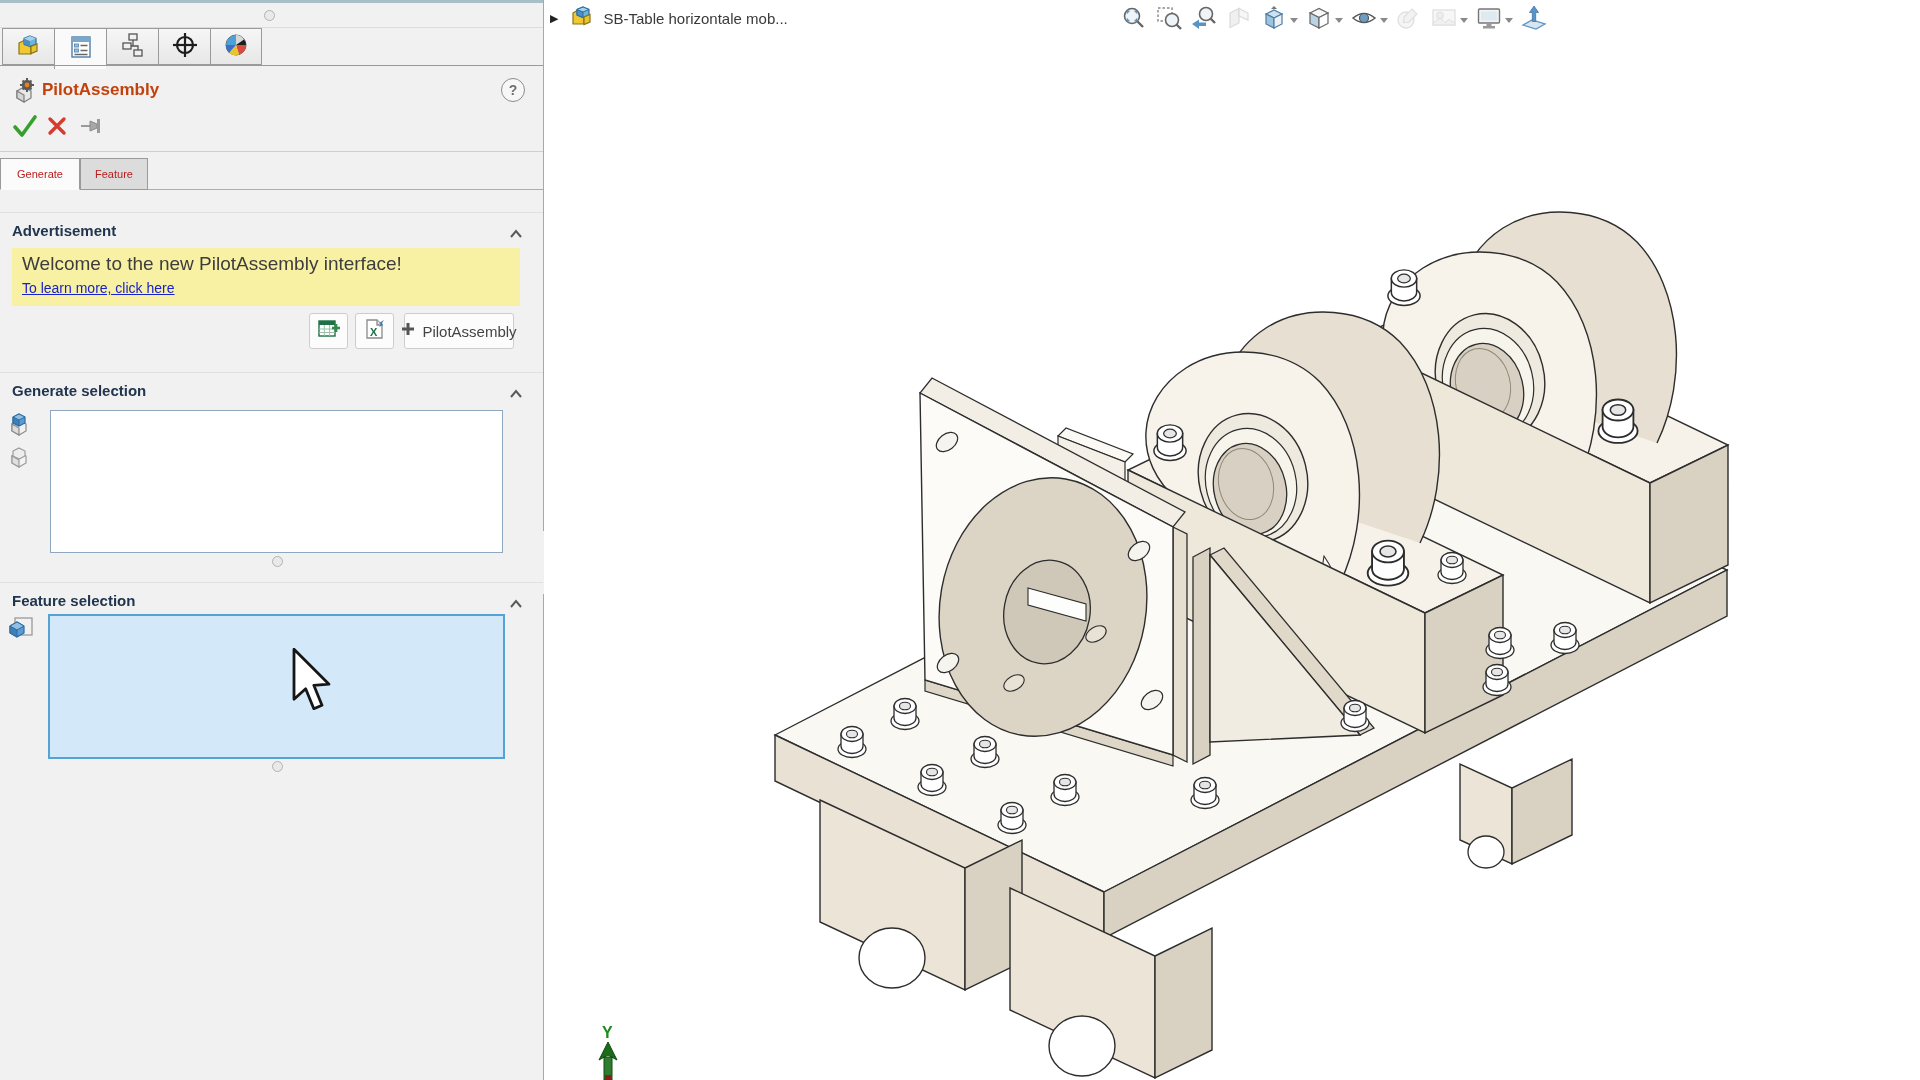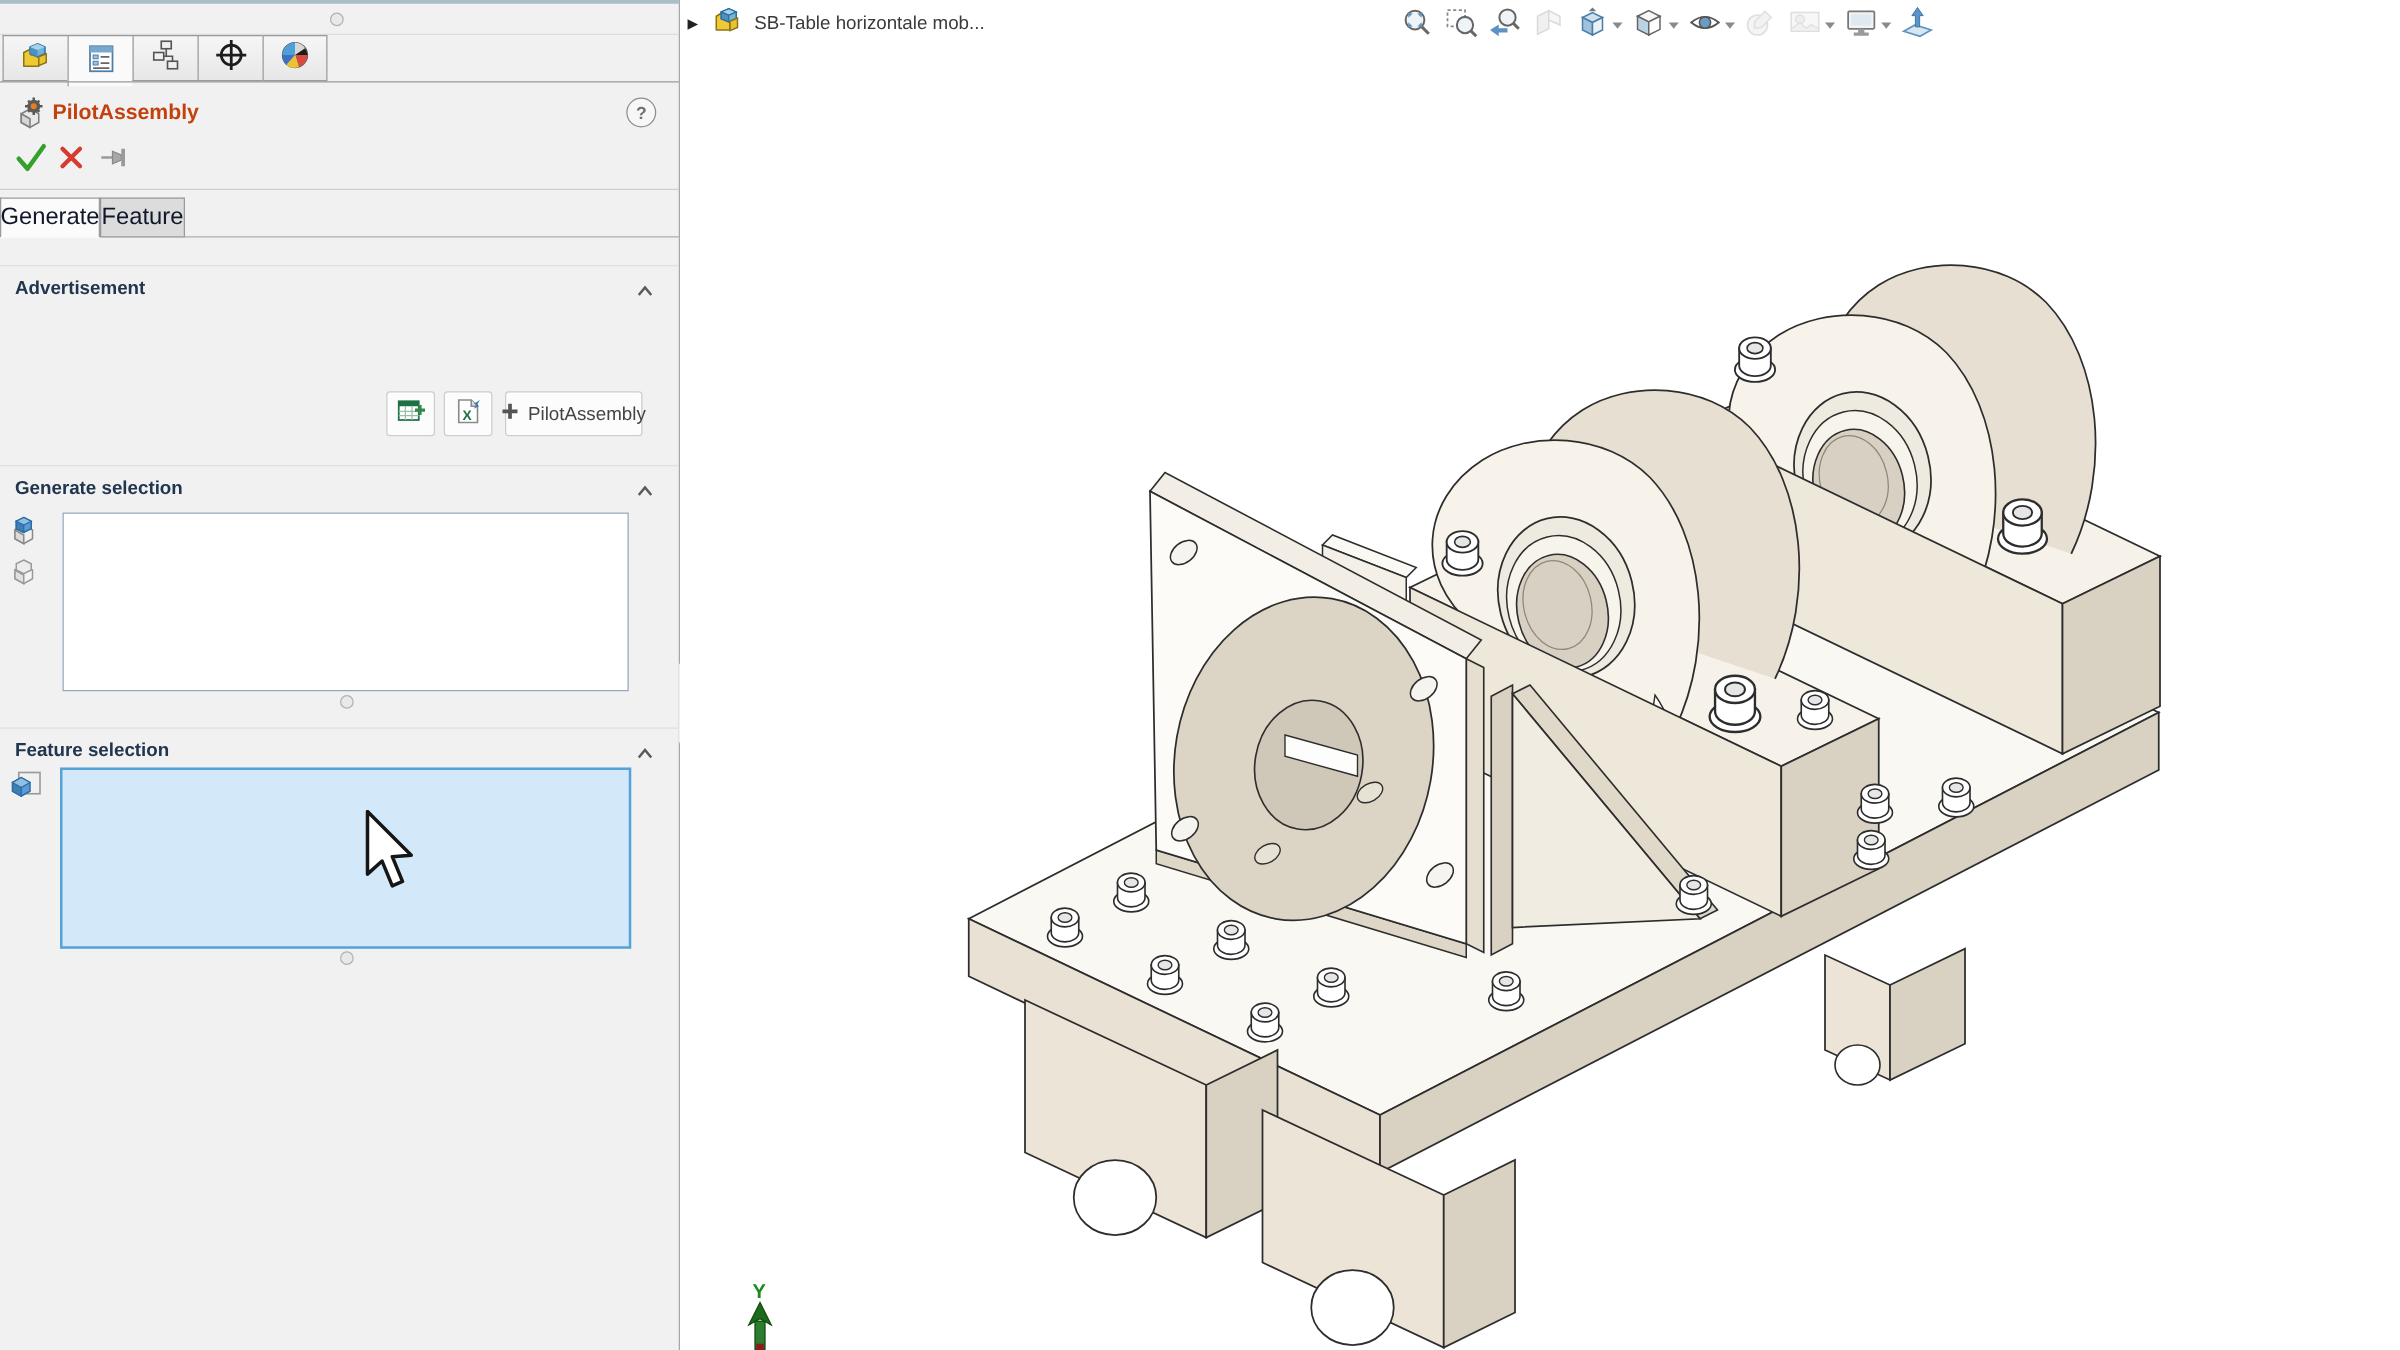--- a/index.html
+++ b/index.html
@@ -18,21 +18,21 @@
   .mgr-tab.active{background:#fafafa;height:41px;border-bottom:none;}
   #mgr-tabline{position:absolute;left:0;top:65px;width:543px;height:1px;background:#9a9a9a;}
 
   #title-row{position:absolute;left:0;top:74px;width:543px;height:34px;}
   #pm-title{position:absolute;left:42px;top:6px;font-size:17px;font-weight:bold;color:#c2410c;}
   #help-btn{position:absolute;left:501px;top:4px;width:22px;height:22px;border:1px solid #8d8d8d;border-radius:50%;color:#6f6f6f;font-size:14px;font-weight:bold;text-align:center;line-height:22px;background:#f7f7f7;}
 
   #okrow{position:absolute;left:0;top:110px;width:543px;height:32px;}
   #divider1{position:absolute;left:0;top:151px;width:543px;height:1px;background:#cfcfcf;}
 
-  .mode-tab{position:absolute;top:158px;height:32px;box-sizing:border-box;border:1px solid #9a9a9a;font-size:19px;color:#0f172a;display:flex;align-items:center;justify-content:center;}
+  .mode-tab{position:absolute;top:158px;height:32px;box-sizing:border-box;border:1px solid #9a9a9a;font-size:11px;color:#b91c1c;display:flex;align-items:center;justify-content:center;}
   #mode-line{position:absolute;left:148px;top:189px;width:395px;height:1px;background:#adadad;}
 
   .sect-sep{position:absolute;left:0;width:543px;height:1px;background:#e0e0e0;}
   .sect-head{position:absolute;left:12px;font-size:15px;font-weight:bold;color:#21354f;text-align:center;}
   .chev{position:absolute;left:508px;width:16px;height:12px;}
 
   #ad-banner{position:absolute;left:12px;top:248px;width:508px;height:58px;background:#f8f1a4;}
   #ad-banner-title{position:absolute;left:10px;top:5px;font-size:19px;color:#3d3d3d;}
   #ad-banner-link{position:absolute;left:10px;top:32px;font-size:14px;color:#1a22cc;text-decoration:underline;}
 
@@ -163,20 +163,24 @@
         <span>Feature</span>
       </div>
     <div id="mode-line"></div>
 
     <div class="sect-sep" style="top:212px;"></div>
     <div class="sect-head" style="top:222px;">Advertisement</div>
     <div class="chev" style="top:226px;">
       <svg width="16" height="12" viewBox="0 0 16 12">
           <path d="M3,9 L8,3 L13,9" fill="none" stroke="#5a5a5a" stroke-width="2"></path>
         </svg>
+    </div>
+    <div id="ad-banner">
+      <div id="ad-banner-title">Welcome to the new PilotAssembly interface!</div>
+      <a id="ad-banner-link">To learn more, click here</a>
     </div>
     <div class="mini-btn" style="left:309px;width:39px;">
       <span>
         <svg width="24" height="24" viewBox="0 0 24 24">
           <rect x="2" y="4" width="16" height="15" fill="#fff" stroke="#1e7145" stroke-width="1.4"></rect>
           <rect x="2" y="4" width="16" height="4" fill="#1e7145"></rect>
           <g stroke="#9bbfa9" stroke-width="1">
               <line x1="2" y1="12" x2="18" y2="12"></line>
               <line x1="2" y1="15.5" x2="18" y2="15.5"></line>
               <line x1="7.3" y1="8" x2="7.3" y2="19"></line>

